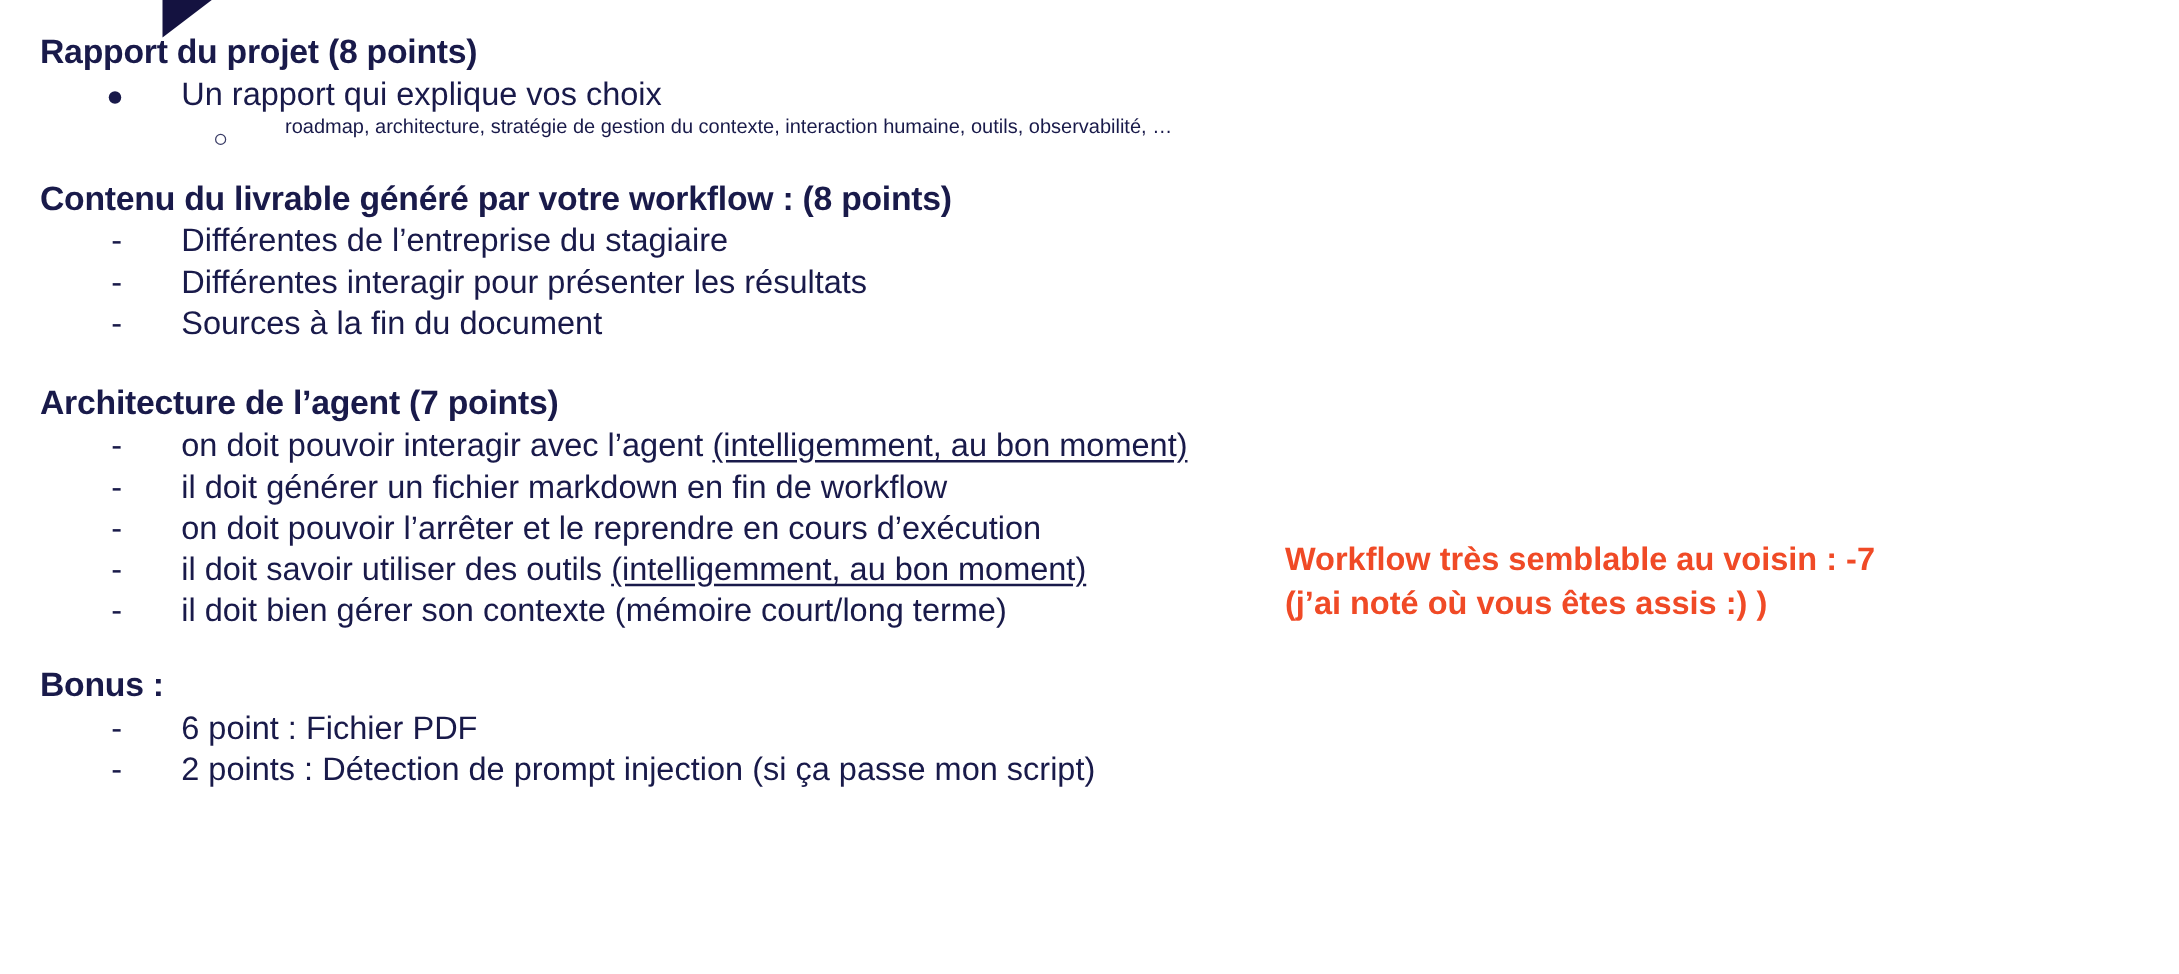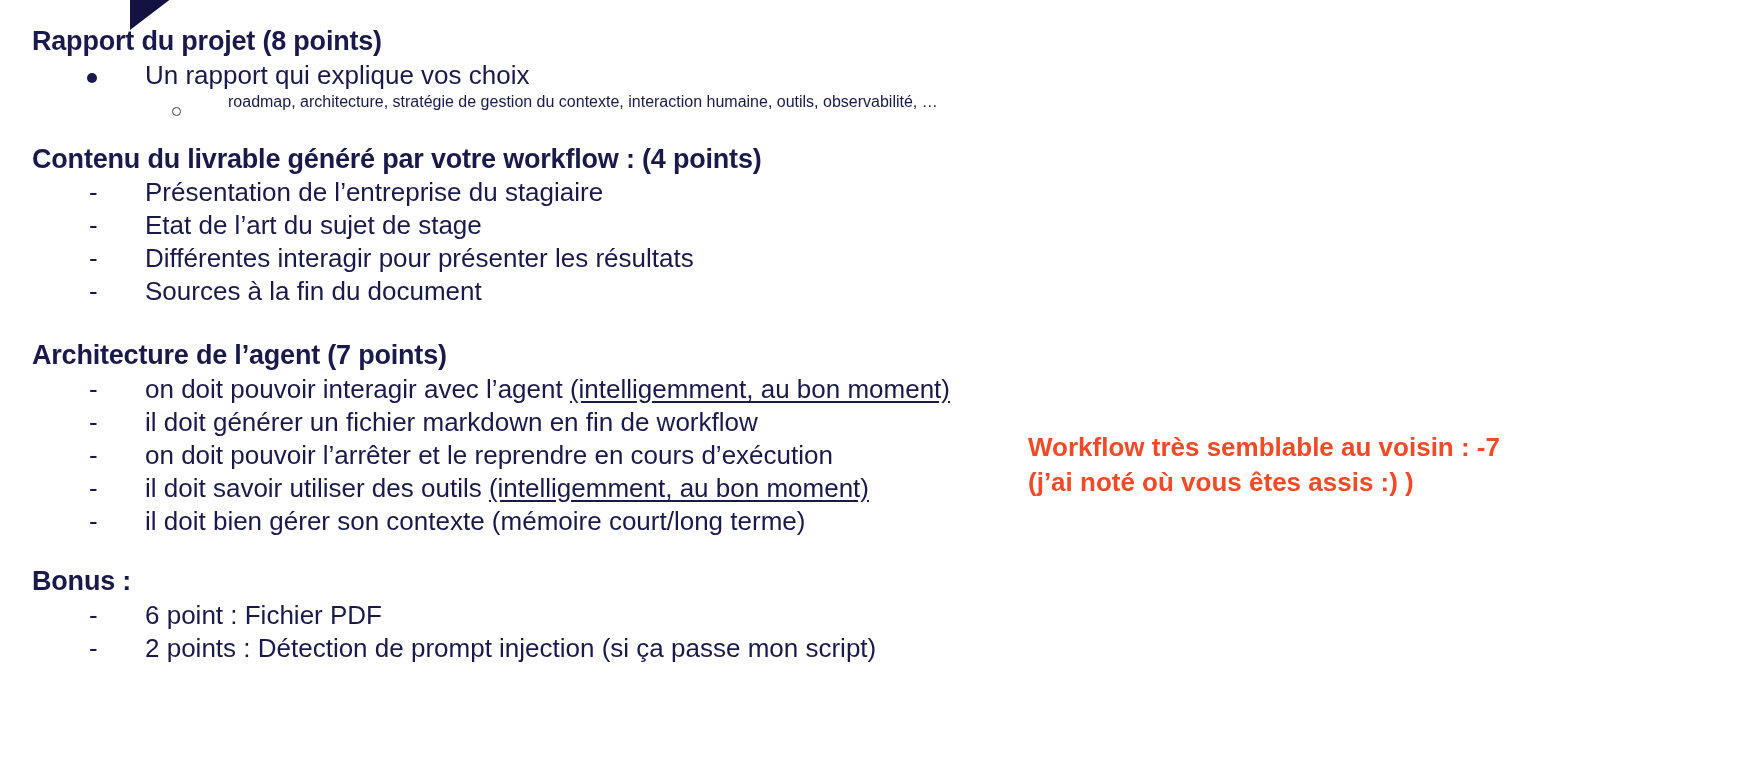--- a/index.html
+++ b/index.html
@@ -137,24 +137,23 @@
       <div class="heading">Rapport du projet  (8 points)</div>
       <ul class="lvl1">
         <li class="item bullet-dot">Un rapport qui explique vos choix</li>
         <li class="item bullet-circle">roadmap, architecture, stratégie de gestion du contexte, interaction humaine, outils, observabilité, …</li>
       </ul>
     </div>
 
     <div class="gap"></div>
 
     <div class="section">
-      <div class="heading">Contenu du livrable généré par votre workflow : (4 points)</div>
+      <div class="heading">Contenu du livrable généré par votre workflow : (8 points)</div>
       <ul class="dash">
-        <li class="item bullet-dash">Présentation de l’entreprise du stagiaire</li>
-        <li class="item bullet-dash">Etat de l’art du sujet de stage</li>
+        <li class="item bullet-dash">Différentes de l’entreprise du stagiaire</li>
         <li class="item bullet-dash">Différentes interagir pour présenter les résultats</li>
         <li class="item bullet-dash">Sources à la fin du document</li>
       </ul>
     </div>
 
     <div class="gap"></div>
 
     <div class="section">
       <div class="heading">Architecture de l’agent (7 points)</div>
       <ul class="dash">

